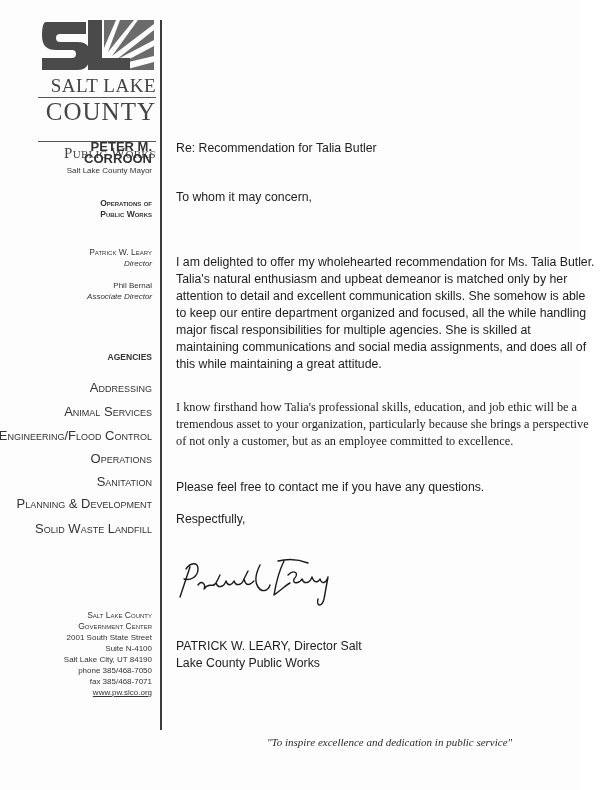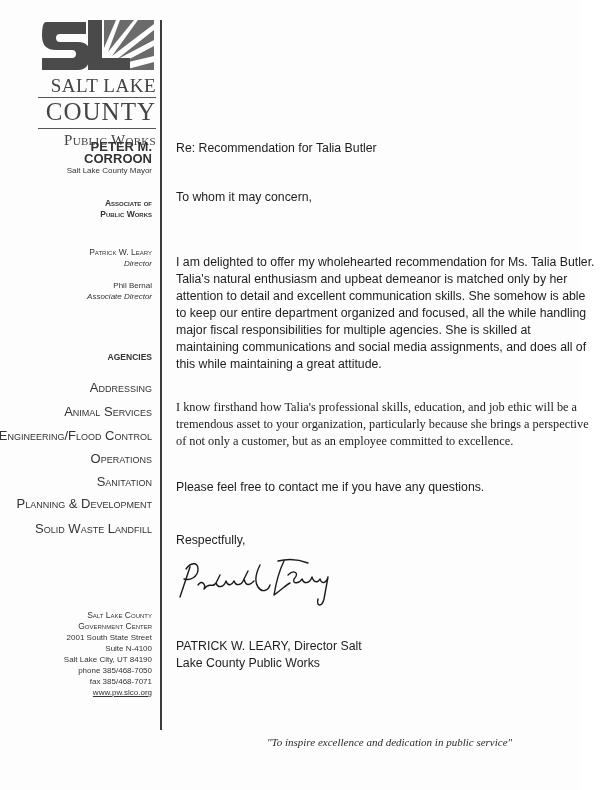--- a/index.html
+++ b/index.html
@@ -7,21 +7,21 @@
     body { position: relative; font-family: "Liberation Sans", "DejaVu Sans", sans-serif; color: #1f1f1f; }
 
     .page { position: absolute; left: 0; top: 0; width: 580px; height: 790px; background: #fdfdfd; }
 
     
     .sidebar { position: absolute; left: 0; top: 0; width: 158px; height: 790px; }
     .logo { position: absolute; left: 38px; top: 18px; width: 118px; }
     .logo-mark { position: relative; width: 118px; height: 56px; }
     .logo-text { text-align: right; font-family: "Liberation Serif", "DejaVu Serif", serif; color: #444; }
     .logo-line1 { font-size: 19px; letter-spacing: 0.5px; line-height: 20px; margin-top: 2px; border-bottom: 1.5px solid #555; padding-bottom: 1px; }
-    .logo-line2 { font-size: 25px; letter-spacing: 1px; line-height: 25px; margin-top: 1px; border-bottom: 1.5px solid #555; padding-bottom: 4px; }
+    .logo-line2 { font-size: 25px; letter-spacing: 1px; line-height: 25px; margin-top: 1px; border-bottom: 1.5px solid #555; padding-bottom: 17px; }
     .logo-line3 { font-size: 15px; font-variant: small-caps; line-height: 18px; margin-top: 2px; letter-spacing: 0.3px; }
 
     .side-block { position: absolute; right: 6px; text-align: right; color: #333; }
     .mayor-name { font-weight: bold; font-size: 13px; line-height: 12px; margin-left: 20px; }
     .mayor-title { font-size: 8px; line-height: 11px; }
     .sc { font-variant: small-caps; font-size: 8.5px; line-height: 11px; }
     .sc-bold { font-variant: small-caps; font-weight: bold; font-size: 8.5px; line-height: 11px; }
     .ital { font-style: italic; font-size: 8px; line-height: 11px; }
     .plain { font-size: 8px; line-height: 11px; }
     .agencies-head { font-weight: bold; font-size: 8.5px; }
@@ -32,21 +32,21 @@
     .divider { position: absolute; left: 160px; top: 20px; width: 2px; height: 710px; background: #3b3b3b; }
 
     
     .content { position: absolute; left: 176px; top: 0; width: 430px; font-size: 12.3px; color: #1d1d1d; line-height: 17px; }
     .re { position: absolute; left: 0; top: 140px; white-space: nowrap; }
     .salutation { position: absolute; left: 0; top: 189px; white-space: nowrap; }
     .para { position: absolute; left: 0; width: 420px; }
     .p1 { top: 254px; }
     .p2 { top: 399px; font-family: Liberation Serif, serif; }
     .p3 { top: 479px; }
-    .closing { position: absolute; left: 0; top: 532px; }
+    .closing { position: absolute; left: 0; top: 511px; }
     .signature { position: absolute; left: 0; top: 555px; width: 170px; height: 60px; }
     .signer { position: absolute; left: 0; top: 638px; width: 200px; }
 
     .motto { position: absolute; left: 267px; top: 736px; font-family: "Liberation Serif", "DejaVu Serif", serif; font-style: italic; font-size: 11px; color: #2a2a2a; white-space: nowrap; }
   </style>
 </head>
 <body>
 
 <div class="page">
 
@@ -75,21 +75,21 @@
         <div class="logo-line3">Public Works</div>
       </div>
     </div>
 
     <div class="side-block" style="top:141px;">
       <div class="mayor-name">PETER M. CORROON</div>
       <div class="mayor-title">Salt Lake County Mayor</div>
     </div>
 
     <div class="side-block" style="top:198px;">
-      <div class="sc-bold">Associate of</div>
+      <div class="sc-bold">Operations of</div>
       <div class="sc-bold">Public Works</div>
     </div>
 
     <div class="side-block" style="top:247px;">
       <div class="sc">Patrick W. Leary</div>
       <div class="ital">Director</div>
     </div>
 
     <div class="side-block" style="top:280px;">
       <div class="plain">Phil Bernal</div>

